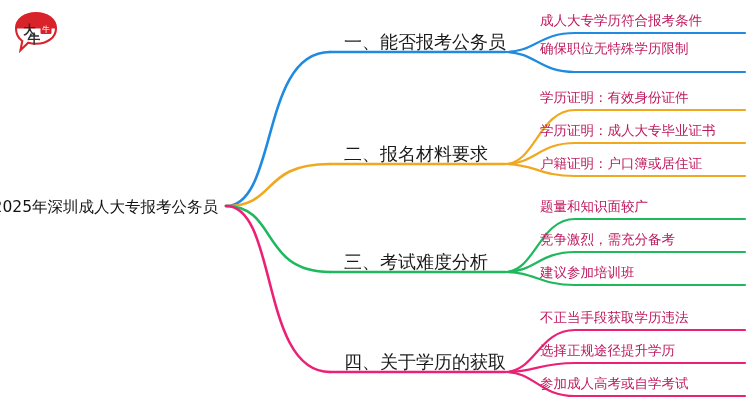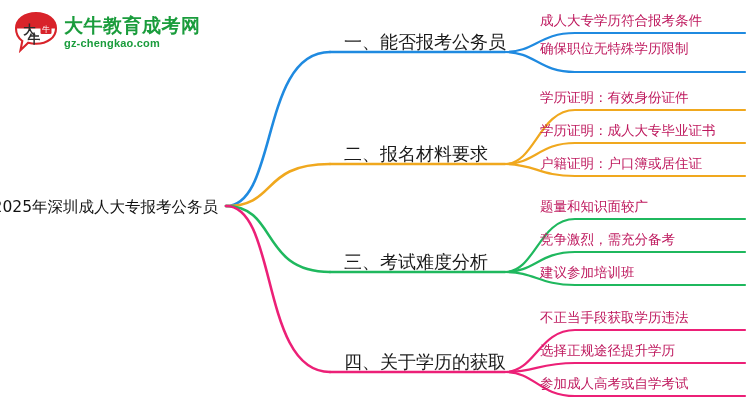--- a/index.html
+++ b/index.html
@@ -102,24 +102,20 @@
 
         <path d="M22 2 C33.5 2 42 8.6 42 17.4 L2 17.4 C2 8.6 10.5 2 22 2 Z" fill="#d8232a"></path>
 
         <rect x="26.5" y="12" width="11" height="11" rx="1.2" fill="#d8232a"></rect>
         <text x="32" y="21" font-size="8" fill="#ffffff" text-anchor="middle" font-family="DejaVu Sans, sans-serif">牛</text>
 
         <text x="15.5" y="22.5" font-size="12.5" fill="#2b2b2b" text-anchor="middle" font-family="DejaVu Sans, sans-serif" font-weight="bold">大</text>
         <text x="20" y="32" font-size="12.5" fill="#2b2b2b" text-anchor="middle" font-family="DejaVu Sans, sans-serif" font-weight="bold">牛</text>
       </svg>
     </div>
-    <div class="logo-text-block">
-      <div class="logo-title">大牛教育成考网</div>
-      <div class="logo-sub">gz-chengkao.com</div>
-    </div>
   </div>
 
   <svg class="mm-svg" id="mm-lines" viewBox="0 0 750 410" xmlns="http://www.w3.org/2000/svg">
       <path d="M 226 206 C 278 206, 260 52, 330 52" stroke="#1f8ae0" stroke-width="2.6" fill="none" stroke-linecap="round"></path>
       <path d="M 330 52 L 505 52" stroke="#1f8ae0" stroke-width="2.6" fill="none" stroke-linecap="round"></path>
       <path d="M 505 52 C 535 52, 539 33, 575 33 L 745 33" stroke="#1f8ae0" stroke-width="2.2" fill="none" stroke-linecap="round"></path>
       <path d="M 505 52 C 535 52, 539 72, 575 72 L 745 72" stroke="#1f8ae0" stroke-width="2.2" fill="none" stroke-linecap="round"></path>
       <path d="M 226 206 C 278 206, 260 164, 330 164" stroke="#f0a81e" stroke-width="2.6" fill="none" stroke-linecap="round"></path>
       <path d="M 330 164 L 505 164" stroke="#f0a81e" stroke-width="2.6" fill="none" stroke-linecap="round"></path>
       <path d="M 505 164 C 535 164, 539 110, 575 110 L 745 110" stroke="#f0a81e" stroke-width="2.2" fill="none" stroke-linecap="round"></path>

